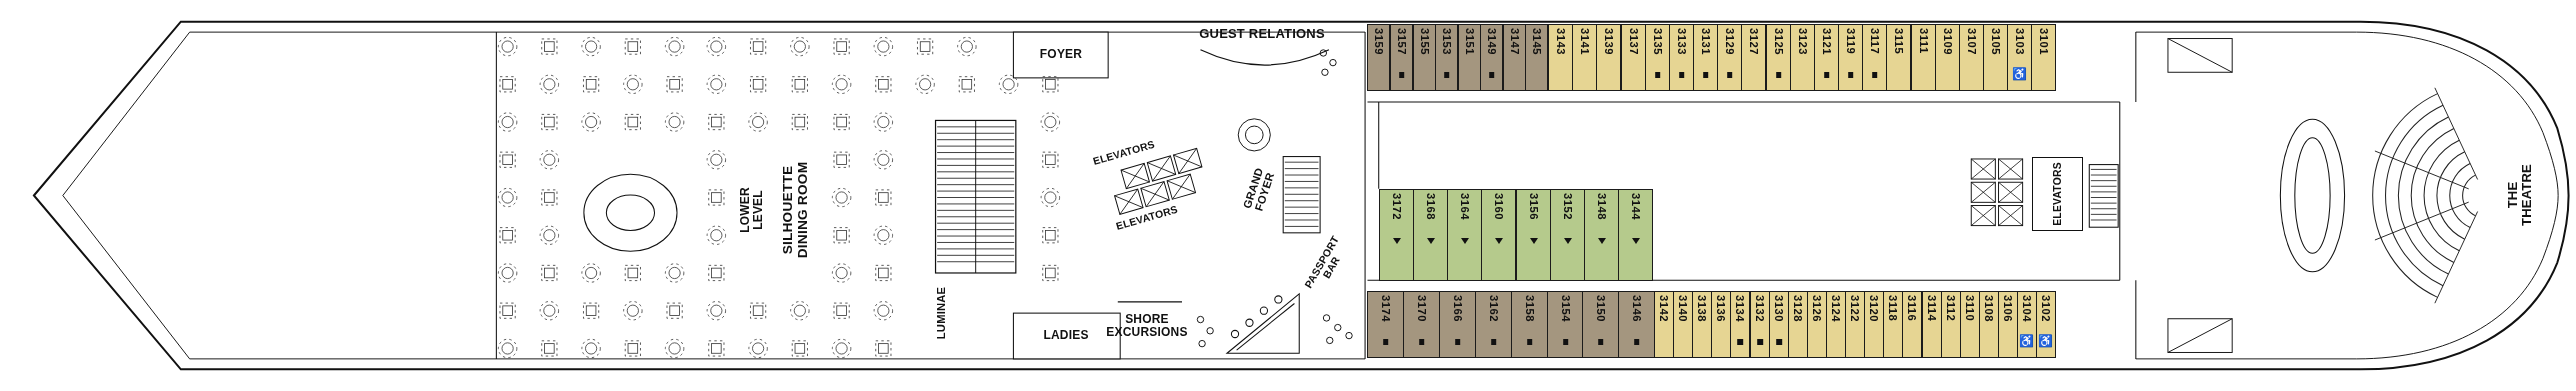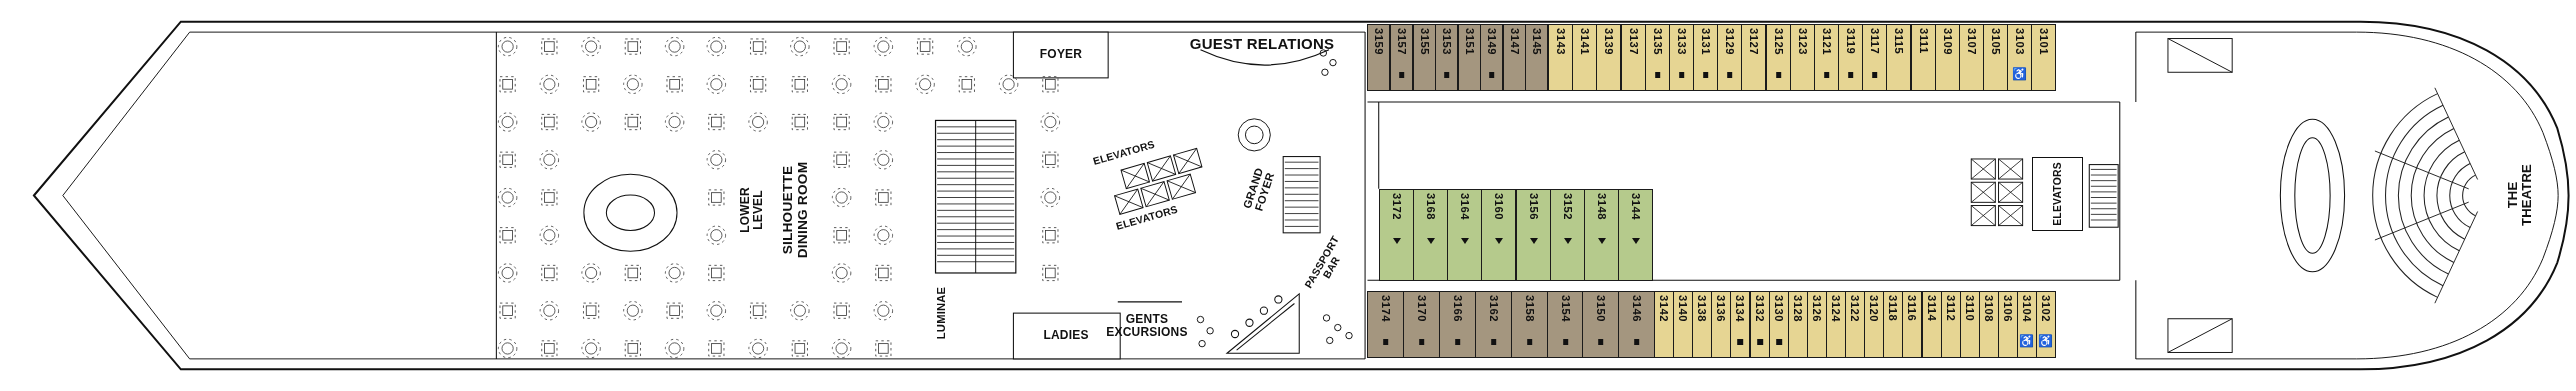--- a/index.html
+++ b/index.html
@@ -594,22 +594,22 @@
         <span class="mwc" style="top: 43px;">♿</span>
       </div>
     </div>
 
   <div class="box" style="left:2032px;top:157px;width:51px;height:74px;">
     <div class="label" style="left:50%;top:50%;transform:translate(-50%,-50%) rotate(-90deg);font-size:10.4px;">ELEVATORS</div>
   </div>
 
   <div class="label" style="left:1061px;top:55px;font-size:12px;transform:translate(-50%,-50%);">FOYER</div>
   <div class="label" style="left:1066px;top:336px;font-size:12px;transform:translate(-50%,-50%);">LADIES</div>
-  <div class="label" style="left:1262px;top:44px;font-size:15px;transform:translate(-50%,-50%);">GUEST RELATIONS</div>
-  <div class="label" style="left:1147px;top:326px;font-size:12px;transform:translate(-50%,-50%);">GENTS
+  <div class="label" style="left:1262px;top:34px;font-size:13px;transform:translate(-50%,-50%);">GUEST RELATIONS</div>
+  <div class="label" style="left:1147px;top:326px;font-size:12px;transform:translate(-50%,-50%);">SHORE
 EXCURSIONS</div>
   <div class="label" style="left:1124px;top:153px;font-size:10.4px;transform:translate(-50%,-50%) rotate(-16deg);">ELEVATORS</div>
   <div class="label" style="left:1147px;top:218px;font-size:10.4px;transform:translate(-50%,-50%) rotate(-16deg);">ELEVATORS</div>
   <div class="label" style="left:1259px;top:190px;font-size:11.2px;transform:translate(-50%,-50%) rotate(-72deg);">GRAND
 FOYER</div>
   <div class="label" style="left:1327px;top:265px;font-size:10.4px;transform:translate(-50%,-50%) rotate(-60deg);">PASSPORT
 BAR</div>
   <div class="label" style="left:795px;top:210px;font-size:13.7px;transform:translate(-50%,-50%) rotate(-90deg);">SILHOUETTE
 DINING ROOM</div>
   <div class="label" style="left:752px;top:210px;font-size:12px;transform:translate(-50%,-50%) rotate(-90deg);">LOWER

